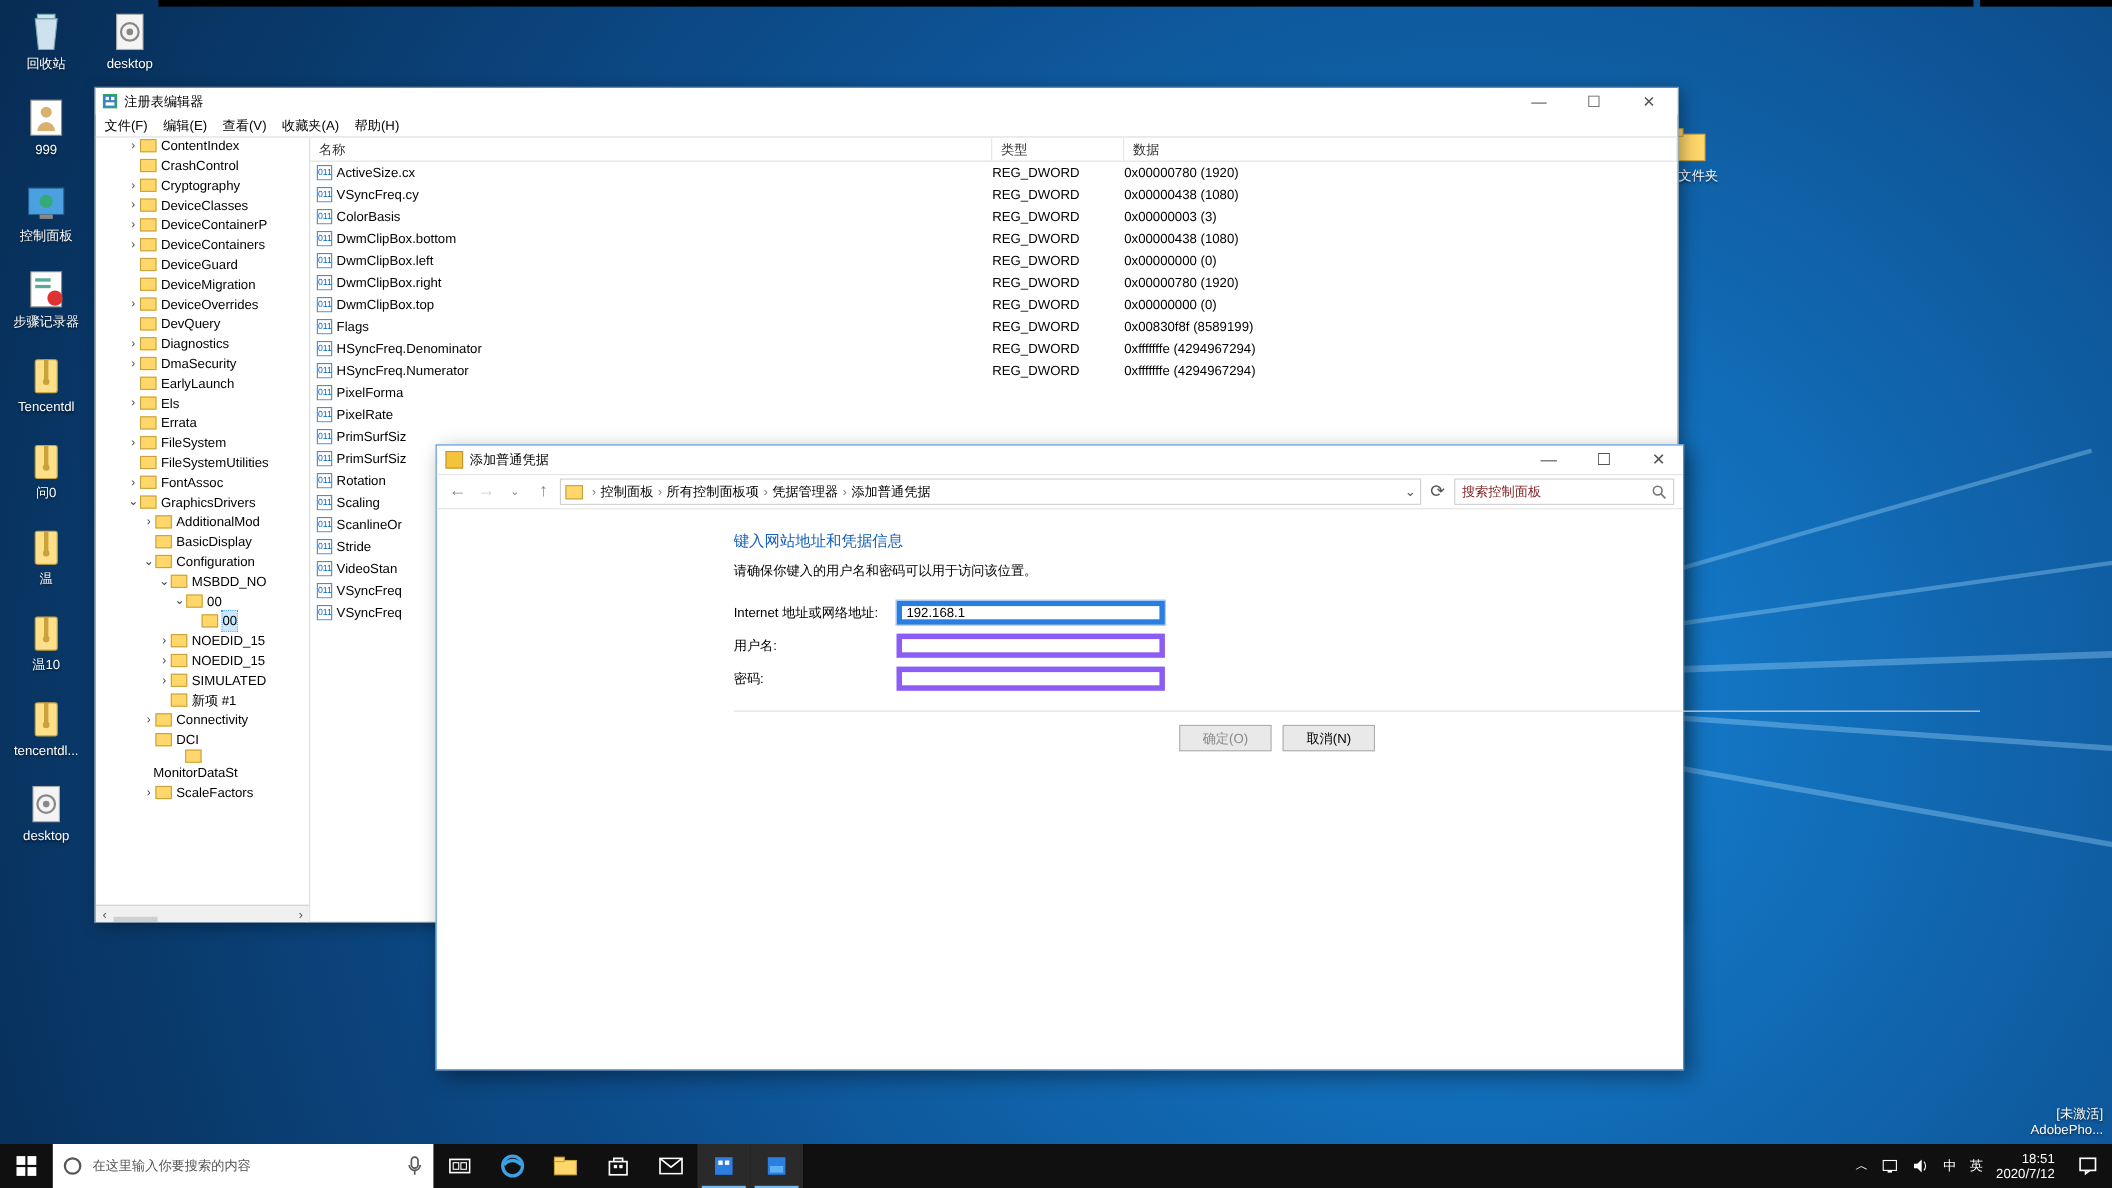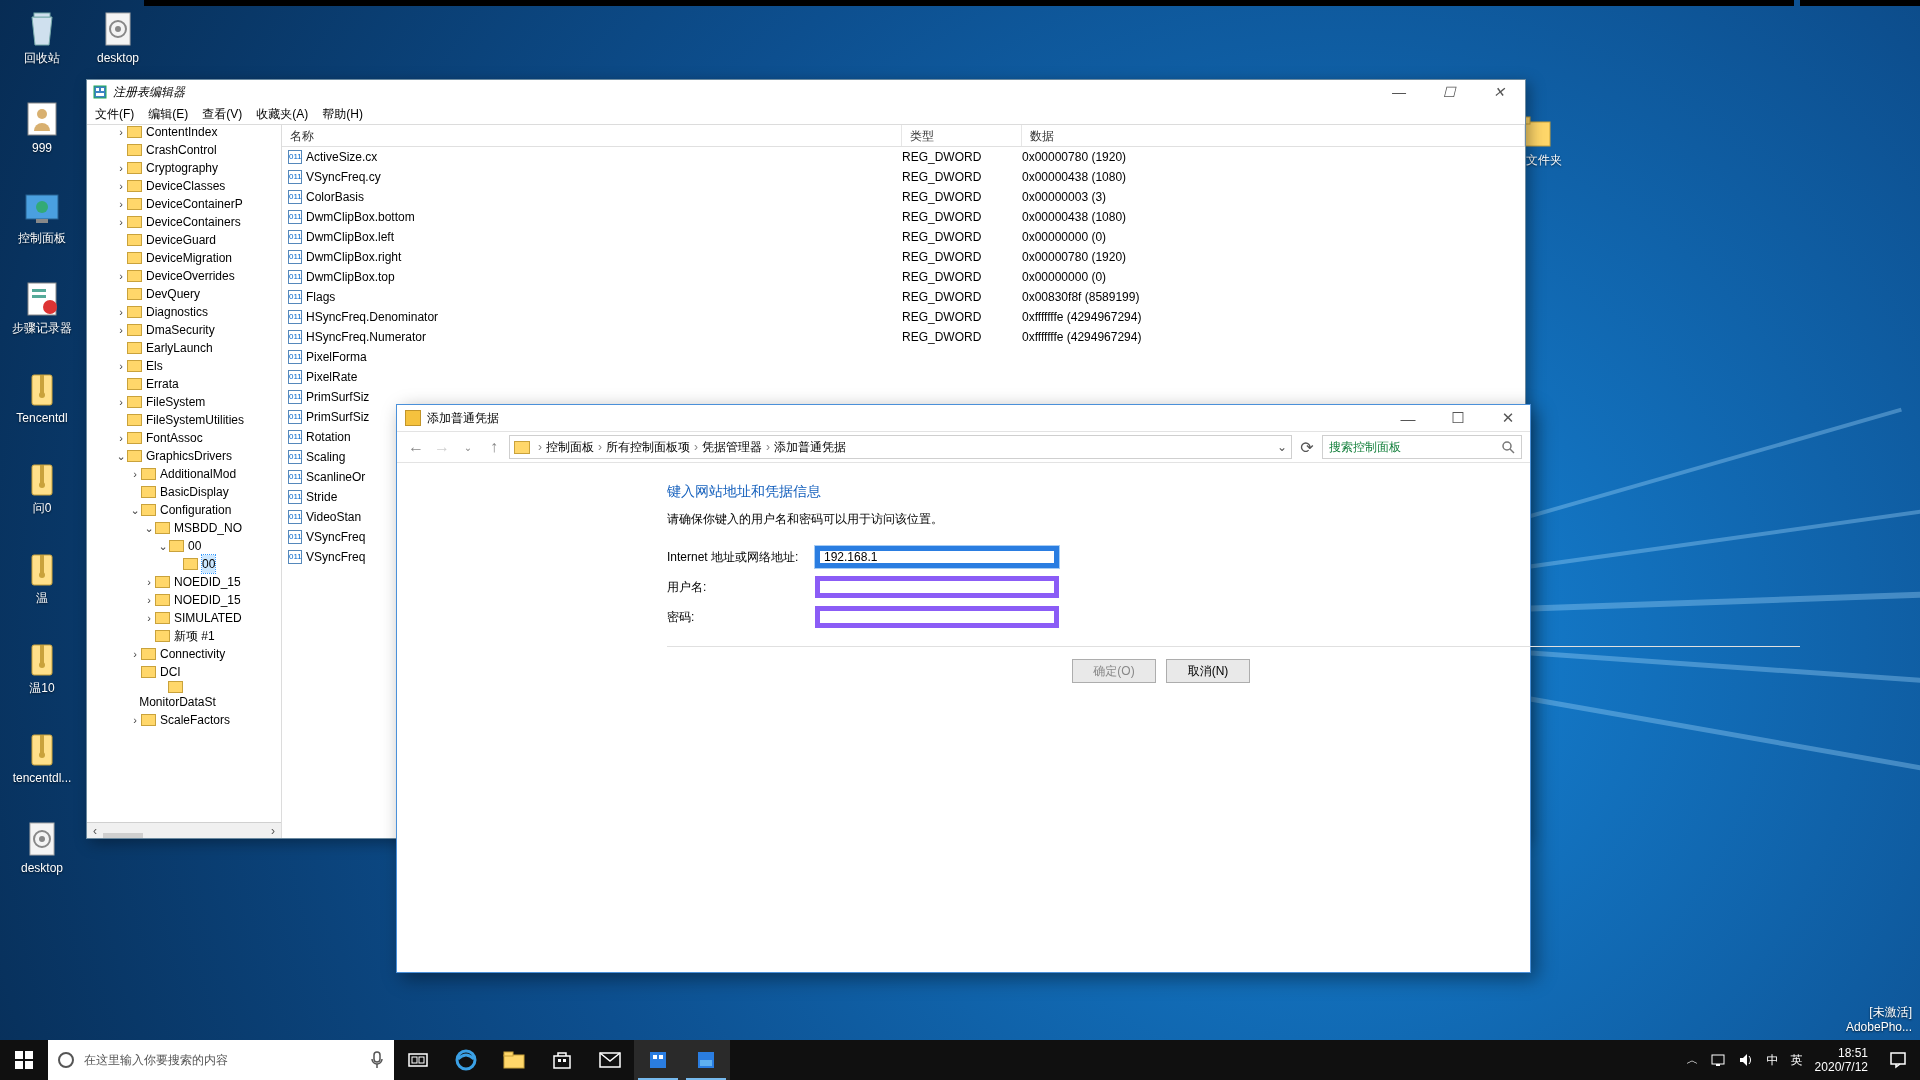--- a/index.html
+++ b/index.html
@@ -2,28 +2,28 @@
 <html><head>
 <meta charset="utf-8">
 <style>
   * { box-sizing: border-box; margin: 0; padding: 0; font-family: "Microsoft YaHei", "Segoe UI", sans-serif; }
   body { width: 1920px; height: 1080px; overflow: hidden; background: #0a5da8; position: relative; }
   .wallpaper { position: absolute; inset: 0; background: radial-gradient(circle at 70% 60%, #1583d6 0%, #0d4f8f 55%, #072c54 100%); }
   .light-rays { position: absolute; right: 0; bottom: 220px; width: 900px; height: 560px; pointer-events:none; }
   .ray { position: absolute; background: rgba(170,220,255,0.35); transform-origin: left center; }
 
   
-  .desktop-icons { position: absolute; top: 6px; left: 4px; display: flex; flex-direction: column; flex-wrap: wrap; height: 1030px; gap: 12px; }
+  .desktop-icons { position: absolute; top: 6px; left: 4px; display: flex; flex-direction: column; flex-wrap: wrap; height: 1030px; gap: 0; }
   .di { width: 76px; height: 78px; display: flex; flex-direction: column; align-items: center; justify-content: flex-start; color: #fff; font-size: 12px; text-align: center; cursor: pointer; }
   .di .img { width: 42px; height: 42px; margin-top:2px; display:flex; align-items:center; justify-content:center; }
   .di .lbl { text-shadow: 0 1px 2px rgba(0,0,0,.6); line-height: 1.15; margin-top:2px; word-break: break-all; }
 
   
   .regwin { position: absolute; left: 86px; top: 79px; width: 1440px; height: 760px; background: #fff; border: 1px solid #6b8aa0; box-shadow: 4px 4px 14px rgba(0,0,0,.35); display: flex; flex-direction: column; }
-  .regwin .titlebar { height: 24px; background: #fff; display: flex; align-items: center; padding: 0 4px 0 6px; gap: 6px; font-size: 12px; color:#000;font-style:italic; }
+  .regwin .titlebar { height: 24px; background: #fff; display: flex; align-items: center; padding: 0 4px 0 6px; gap: 6px; font-size: 12px; color:#000; }
   .regwin .titlebar .spacer { flex:1; }
   .winbtn { width: 44px; height: 22px; display:flex; align-items:center; justify-content:center; color:#555; font-size:14px; }
   .menubar { height: 21px; display:flex; gap: 14px; padding: 0 8px; font-size: 12px; color:#000; align-items:center; border-bottom:1px solid #dcdcdc;}
   .menubar span { cursor:default; }
   .addressbar { height: 18px; font-size: 12px; color:#000; padding: 0 6px; border-bottom:1px solid #dcdcdc; overflow:hidden; white-space:nowrap; line-height:18px;}
   .reg-body { flex:1; display:flex; min-height:0; }
   .tree { width: 195px; border-right: 1px solid #dcdcdc; overflow: auto; font-size: 12px; position: relative; }
   .tree-inner { position: absolute; top:-2px; left:0; }
   .tnode { white-space: nowrap; line-height: 18px; display:flex; align-items:center; }
   .tnode .tw { display:inline-block; width:12px; text-align:center; color:#444; font-size:11px; }
@@ -51,21 +51,21 @@
   .dlg .titlebar .ti { width:16px; height:16px; background:#f5c23e; border:1px solid #c2952a; }
   .dlg .titlebar .spacer { flex:1; }
   .dlg .winbtn { width:44px; height:24px; font-size:15px; }
   .dlg .toolbar { height: 32px; display:flex; align-items:center; gap:4px; padding:0 8px; border-top:1px solid #e3e3e3; border-bottom:1px solid #e3e3e3;}
   .dlg .navbtn { width:22px; height:22px; display:flex; align-items:center; justify-content:center; color:#888; }
   .dlg .bcrumb { flex:1; height:24px; border:1px solid #cfcfcf; display:flex; align-items:center; font-size:12px; padding:0 4px; gap:2px; }
   .dlg .bcrumb .bi { width:16px; height:13px; background:#ffd76a; border:1px solid #c9a23b; margin-right:4px;}
   .dlg .bcrumb .sep { color:#888; margin:0 2px; }
   .dlg .bcrumb .dd { margin-left:auto; color:#555; }
   .dlg .refresh { width:22px; height:22px; display:flex; align-items:center; justify-content:center; color:#555; }
-  .dlg .search { width:200px; height:24px; border:1px solid #cfcfcf; display:flex; align-items:center; padding:0 6px; font-size:12px; color:#15803d; }
+  .dlg .search { width:200px; height:24px; border:1px solid #cfcfcf; display:flex; align-items:center; padding:0 6px; font-size:12px; color:#7f1d1d; }
   .dlg .search .sic { margin-left:auto; }
   .dlg .content { flex:1; padding: 20px 0 0 270px; font-size:12px; color:#000; }
   .dlg .content .h { color:#1560bd; font-size:14px; margin-bottom:10px; }
   .dlg .content .p { margin-bottom:18px; }
   .dlg .frow { display:flex; align-items:center; margin-bottom:8px; }
   .dlg .frow label { width:148px; }
   .dlg .frow input { width:244px; height:22px; border:5px solid #8b5cf6; padding:0 4px; font-size:12px; }
   .dlg .frow input.focused { border-color:#2a7de1; outline:1px solid #a7cdf4; }
   .dlg .divider { border-top:1px solid #e0e0e0; margin: 18px -270px 12px 0; }
   .dlg .btnrow { display:flex; justify-content:flex-end; gap:10px; padding-right: 280px; }

